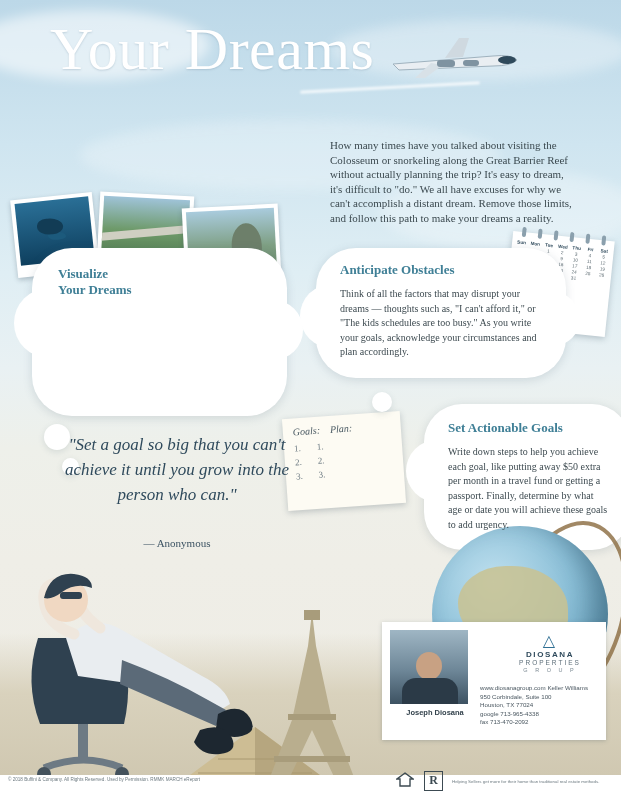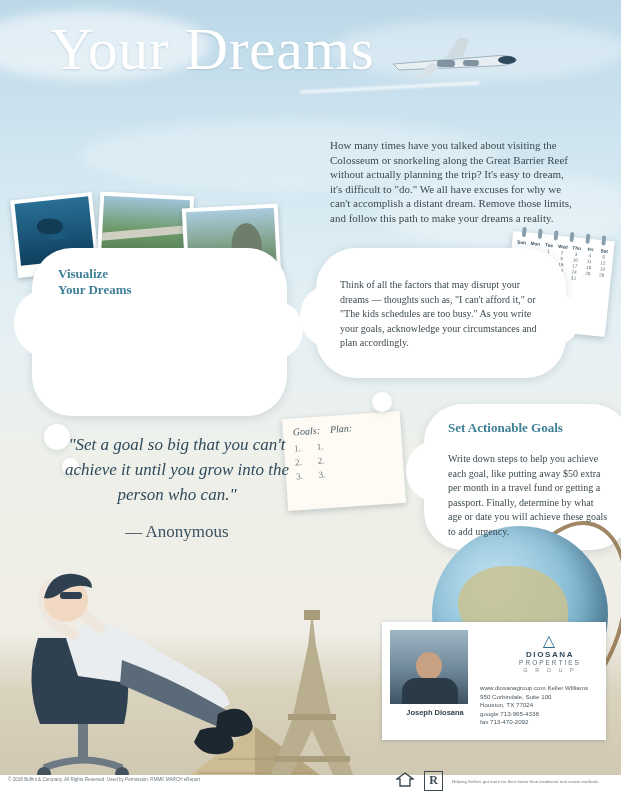--- a/index.html
+++ b/index.html
@@ -64,21 +64,21 @@
   .notepad{position:absolute;left:285px;top:415px;width:118px;height:92px;background:#fdfbf3;transform:rotate(-4deg);box-shadow:0 2px 6px rgba(60,80,95,.28);}
   .notepad .np-head{display:flex;gap:10px;padding:8px 8px 2px 10px;font-family:"Liberation Serif",serif;font-size:10px;color:#4a5a63;font-style:italic;}
   .np-lines{padding:2px 10px;font-family:"Liberation Serif",serif;font-size:9px;color:#6a7880;}
   .np-cols{display:flex;gap:16px;}
   .np-cols div{line-height:14px;}
 
   
   .cloud{position:absolute;background:#fff;border-radius:34px;box-shadow:0 2px 10px rgba(70,95,110,.18);}
   .cloud:before,.cloud:after{content:"";position:absolute;background:#fff;border-radius:50%;}
   .cloud-title{font-family:"Liberation Serif",serif;font-size:13px;font-weight:bold;color:#3f7f96;line-height:16px;}
-  .cloud-body{font-family:"Liberation Serif",serif;font-size:10px;line-height:14.5px;color:#3d4a50;margin-top:16px;}
+  .cloud-body{font-family:"Liberation Serif",serif;font-size:10px;line-height:14.5px;color:#3d4a50;margin-top:9px;}
 
   #cloudA{left:32px;top:248px;width:255px;height:168px;border-radius:40px;}
   #cloudA:before{left:-18px;top:40px;width:70px;height:70px;}
   #cloudA:after{right:-16px;top:52px;width:60px;height:60px;}
   #cloudA .pad{position:relative;padding:18px 26px 0 26px;z-index:2;}
 
   #cloudB{left:316px;top:248px;width:250px;height:130px;border-radius:40px;}
   #cloudB:before{left:-16px;top:36px;width:64px;height:64px;}
   #cloudB:after{right:-14px;top:44px;width:54px;height:54px;}
   #cloudB .pad{position:relative;padding:14px 24px 0 24px;z-index:2;}
@@ -89,21 +89,21 @@
   #cloudC .pad{position:relative;padding:16px 22px 0 24px;z-index:2;}
 
   .bubble{position:absolute;background:#fff;border-radius:50%;box-shadow:0 2px 6px rgba(70,95,110,.15);}
   .b1{left:44px;top:424px;width:26px;height:26px;}
   .b2{left:62px;top:458px;width:17px;height:17px;}
   .b3{left:372px;top:392px;width:20px;height:20px;}
 
   
   .quote{position:absolute;left:62px;top:432px;width:230px;text-align:center;
     font-family:"Liberation Serif",serif;font-style:italic;font-size:17px;line-height:25px;color:#2f4a5c;}
-  .quote-author{margin-top:12px;font-style:normal;font-size:17px;color:#3b5262;}
+  .quote-author{margin-top:24px;font-style:normal;font-size:11px;color:#3b5262;}
 
   
   .bottom{position:absolute;left:0;top:520px;width:621px;height:281px;overflow:hidden;}
   .ground{position:absolute;left:0;bottom:18px;width:621px;height:150px;background:linear-gradient(180deg,rgba(220,214,196,0) 0%,#d9d2bd 40%,#cfc7b0 100%);}
   .globe{position:absolute;left:432px;top:6px;width:176px;height:176px;border-radius:50%;
     background:radial-gradient(circle at 35% 32%,#bfe0ef 0%,#8cc0d8 45%,#4e8aa6 100%);
     box-shadow:inset -14px -10px 26px rgba(20,50,70,.35);}
   .globe:after{content:"";position:absolute;left:26px;top:40px;width:110px;height:86px;background:#c9c291;border-radius:46% 54% 40% 60%;opacity:.85;}
   .globe-stand{position:absolute;left:505px;top:-2px;width:110px;height:190px;border:4px solid #8a6a3f;border-radius:50%;opacity:.8;transform:rotate(18deg);}
   .eiffel{position:absolute;left:252px;top:90px;width:120px;height:190px;}
@@ -246,20 +246,21 @@
     <div class="pad">
       <div class="cloud-title">
         <span>Visualize</span><br>
         <span>Your Dreams</span>
       </div>
     </div>
   </div>
 
   <div class="cloud" id="cloudB">
     <div class="pad">
+      <div class="cloud-title">Anticipate Obstacles</div>
       <div class="cloud-body">Think of all the factors that may disrupt your dreams — thoughts such as, "I can't afford it," or "The kids schedules are too busy." As you write your goals, acknowledge your circumstances and plan accordingly.</div>
     </div>
   </div>
 
   <div class="cloud" id="cloudC">
     <div class="pad">
       <div class="cloud-title">Set Actionable Goals</div>
       <div class="cloud-body">Write down steps to help you achieve each goal, like putting away $50 extra per month in a travel fund or getting a passport. Finally, determine by what age or date you will achieve these goals to add urgency.</div>
     </div>
   </div>

